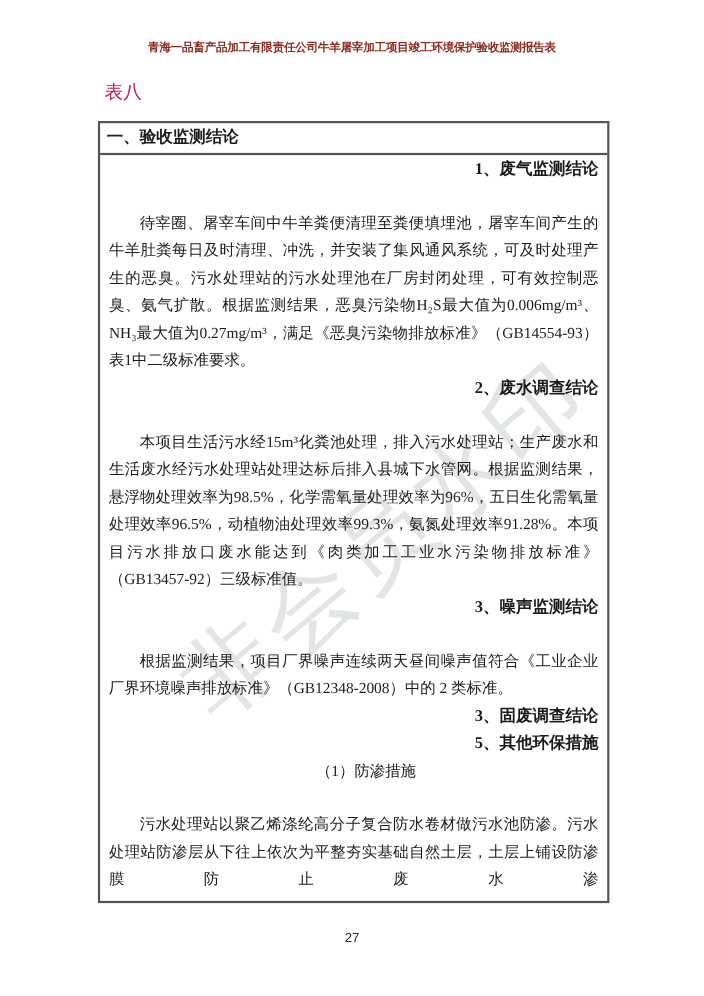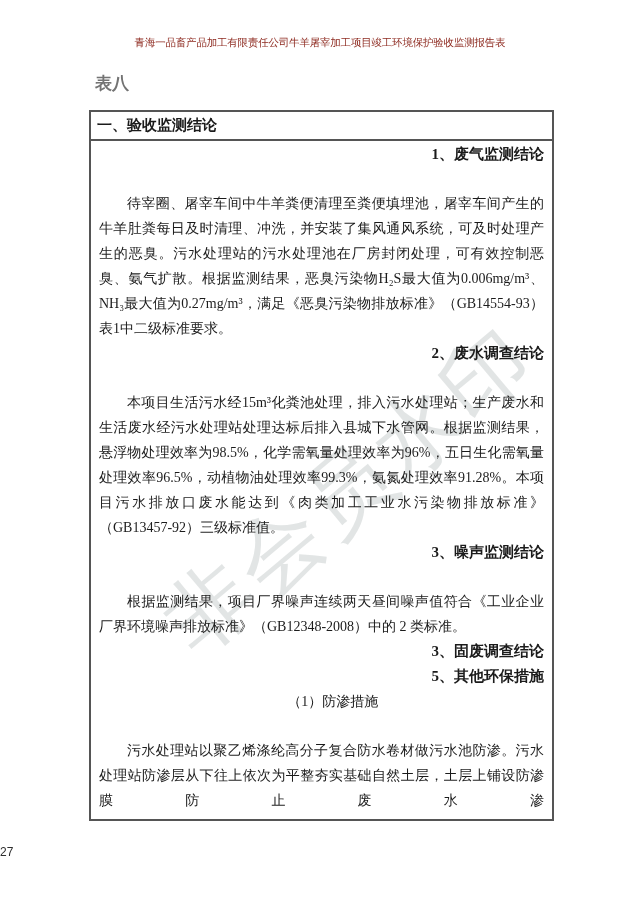--- a/index.html
+++ b/index.html
@@ -38,28 +38,29 @@
   .doc-header {
     position: absolute;
     top: 36px;
     left: 0;
     right: 0;
     text-align: center;
     font-size: 10.5px;
     letter-spacing: -0.2px;
     color: var(--header_red);
     z-index: 1;
+    font-weight: bold;
   }
   .table-label {
     position: absolute;
     top: 72px;
     left: 95px;
     font-size: 17px;
-    font-weight: bold;
-    color: #737373;
+    font-weight: normal;
+    color: #be185d;
     z-index: 1;
   }
   .report-table {
     position: absolute;
     top: 110px;
     left: 89px;
     width: 465px;
     border: 2px solid var(--border);
     background: transparent;
     z-index: 1;
@@ -93,20 +94,21 @@
     font-size: 14px;
     line-height: 25px;
     text-indent: 1.6em;
     text-align: center;
   }
   .page-number {
     position: absolute;
     top: 845px;
     left: 0;
     right: 0;
+    text-align: center;
     font-size: 12px;
     color: #2e2e2e;
     font-family: "Liberation Sans", sans-serif;
     z-index: 1;
   }
 </style>
 </head>
 <body>
 
 <div class="watermark">非会员水印</div>

